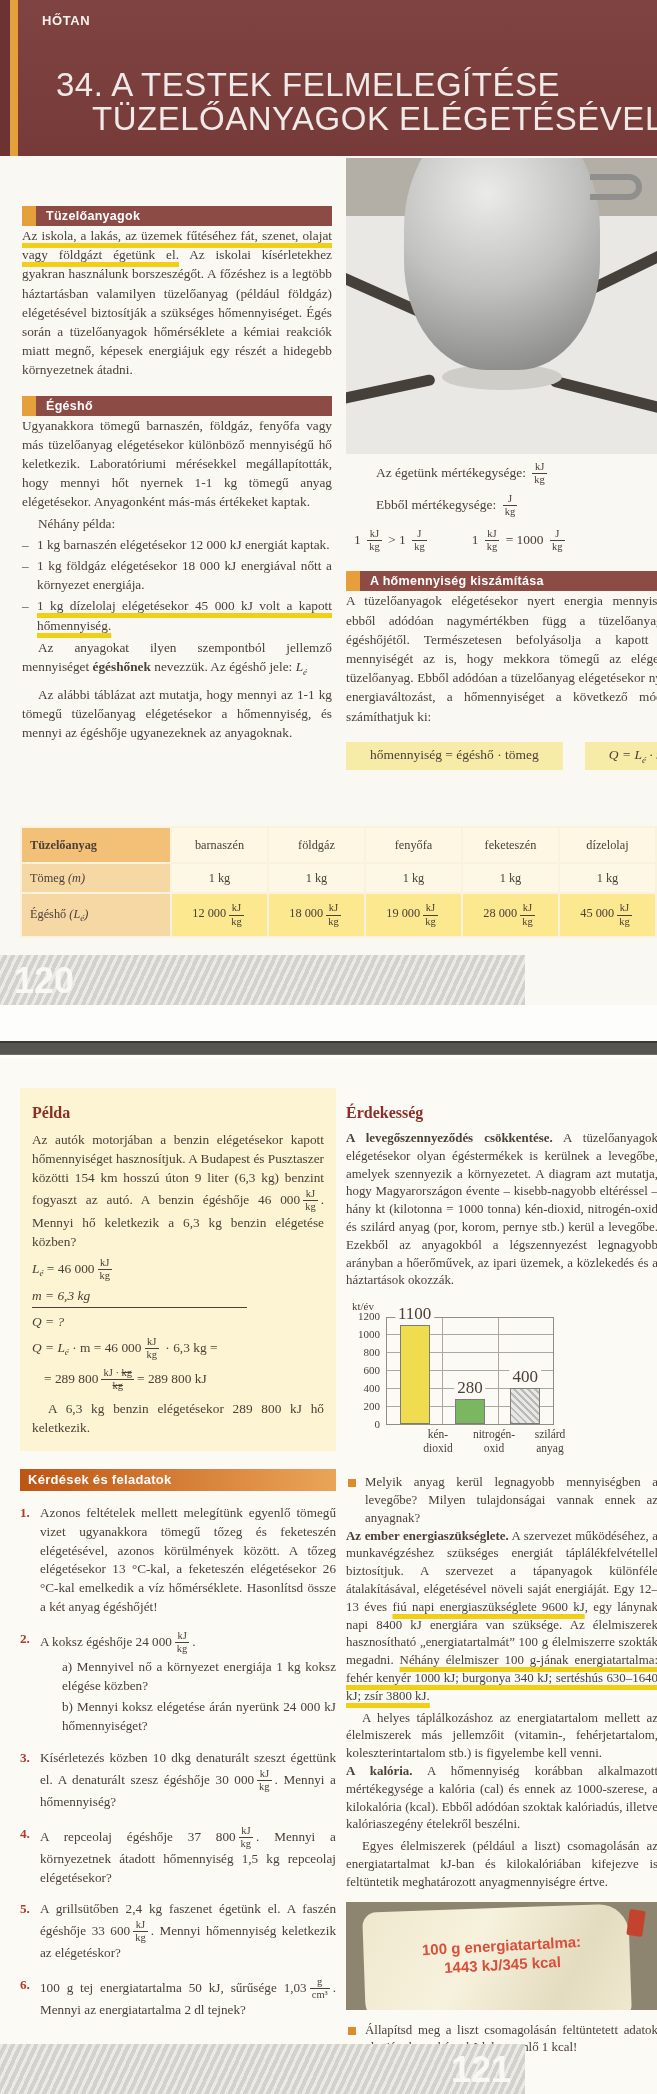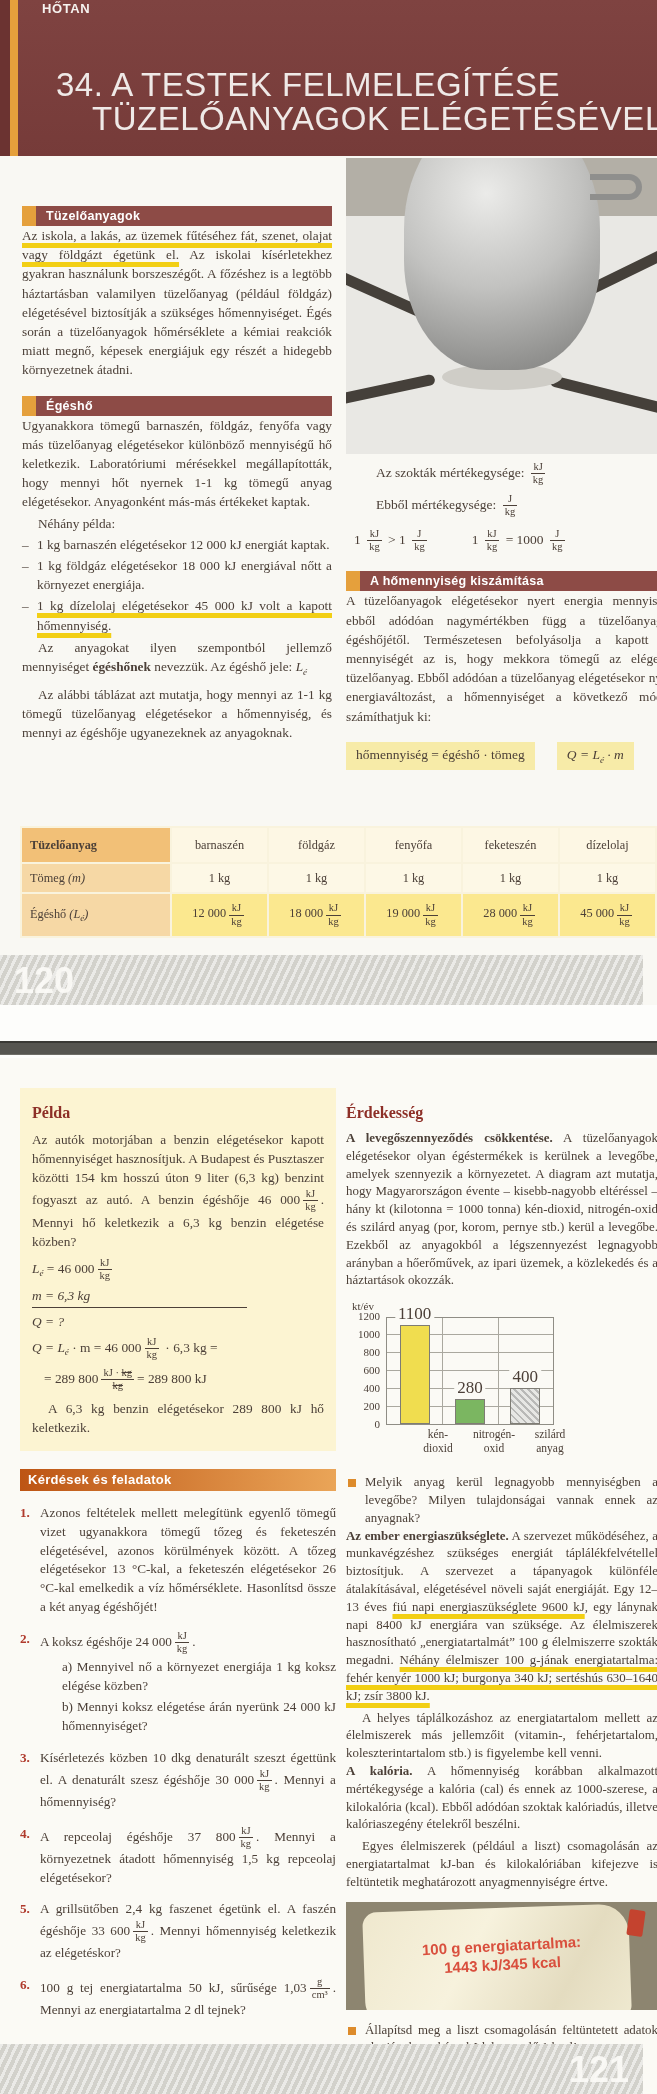--- a/index.html
+++ b/index.html
@@ -8,21 +8,21 @@
     position:relative; width:657px; height:2094px; overflow:hidden;
     background:#fdfdfb; font-family:"Liberation Serif","DejaVu Serif",serif;
     color:#4c4038;
   }
   
   .page1 { position:absolute; top:0; left:0; width:657px; height:1005px; background:#f9f8f3; }
   .p1-header { position:absolute; top:0; left:0; width:657px; height:156px;
     background:linear-gradient(180deg,#7f4341,#763b39); }
   .edge-strip { position:absolute; left:0; top:0; width:10px; height:156px; background:#6b3331; }
   .accent-stripe { position:absolute; left:10px; top:0; width:8px; height:156px; background:#e5a03c; }
-  .tag { position:absolute; left:42px; top:1px; color:#f6f2ef;
+  .tag { position:absolute; left:42px; top:13px; color:#f6f2ef;
     font:bold 13px "Liberation Sans","DejaVu Sans",sans-serif; letter-spacing:.6px;text-align:center; }
   .title { position:absolute; left:56px; top:68px; color:#efe9e7;
     font-family:"Liberation Sans","DejaVu Sans",sans-serif;
     font-size:33px; line-height:34px; font-weight:400; letter-spacing:.5px; white-space:nowrap; }
   .title .l2 { display:block; padding-left:36px; }
 
   .p1-left  { position:absolute; left:22px;  top:206px; width:310px; }
   .p1-right { position:absolute; left:346px; top:158px; width:330px; }
 
   .secbar { position:relative; margin-left:14px; height:20px; background:#8d4b46;
@@ -58,40 +58,40 @@
     background:radial-gradient(circle at 42% 32%, #ebebe9, #c2c2c0 45%, #949492 80%, #7c7c7a); }
   .stove .handle { position:absolute; left:244px; top:16px; width:52px; height:26px;
     border:6px solid #8f8f8d; border-left:none; border-radius:0 14px 14px 0; }
   .stove .burner { position:absolute; left:96px; top:206px; width:120px; height:26px;
     border-radius:50%; background:#cfcdc7; }
 
   .unitline { margin:7px 0 0 30px; font-size:13.5px; }
   .eqrow { display:flex; gap:42px; margin:10px 0 0 8px; font-size:13.5px; }
 
   .fml-row { display:flex; gap:22px; margin-top:16px; }
-  .fbox { background:#f7eba8; padding:5px 10px 6px; font-size:13.5px; white-space:nowrap; }
+  .fbox { background:#f7eba8; padding:5px 24px 6px; font-size:13.5px; white-space:nowrap; }
   .fbox i { font-style:italic; }
 
   
   .fuel-table { position:absolute; left:20px; top:826px; border-collapse:collapse;
     font-size:12.3px; }
   .fuel-table td { border:2px solid #f9f3dd; text-align:center; vertical-align:middle; padding:2px 4px; }
   .fuel-table td.lab { text-align:left; padding-left:8px; width:150px; background:#f6d8a5; }
   .fuel-table tr.hd td { background:#fdf7e4; height:36px; }
   .fuel-table tr.hd td.lab { background:#f2c077; font-weight:bold;margin-top:36px; }
   .fuel-table tr.rq td, .fuel-table tr.rl td { background:#fbe88f; }
   .fuel-table tr.rm td { background:#fdf8e6; }
   .fuel-table tr.rq td.lab, .fuel-table tr.rm td.lab, .fuel-table tr.rl td.lab { background:#f6d8a5; }
   .fuel-table tr.rq td { height:34px; }
   .fuel-table tr.rm td { height:30px; }
   .fuel-table tr.rl td { height:44px; }
   .fuel-table .dcol { width:97px; }
   .fuel-table i { font-style:italic; }
 
-  .band { position:absolute; left:0; bottom:0; width:643px; height:50px; background:#d6d5cf;
+  .band { position:absolute; left:0; bottom:0; width:525px; height:50px; background:#d6d5cf;
     background-image:repeating-linear-gradient(115deg, rgba(255,255,255,.5) 0 3px, rgba(0,0,0,.02) 3px 7px); }
   .pnum { font:bold 36px "Liberation Sans","DejaVu Sans",sans-serif; color:rgba(252,251,247,.9);
     line-height:52px; }
   .pnum.left { padding-left:14px; }
   .pnum.right { text-align:right; padding-right:14px; }
 
   
   .gap { position:absolute; top:1005px; left:0; width:657px; height:53px; background:#fdfdfb; }
   .divider { position:absolute; top:1041px; left:0; width:657px; height:14px;
     background:#565550; border-top:2px solid #3a3935; border-bottom:1px solid #6f6e68; }
@@ -212,21 +212,21 @@
         <div class="grate g1"></div>
         <div class="grate g2"></div>
         <div class="grate g3"></div>
         <div class="grate g4"></div>
         <div class="burner"></div>
         <div class="pot"></div>
         <div class="handle"></div>
       </div>
 
       <div class="unitline">
-        <span>Az szokták mértékegysége:</span>
+        <span>Az égetünk mértékegysége:</span>
         <span class="frac"><span class="top">kJ</span><span class="bot">kg</span></span>
       </div>
       <div class="unitline">
         <span>Ebből mértékegysége:</span>
         <span class="frac"><span class="top">J</span><span class="bot">kg</span></span>
       </div>
       <div class="eqrow">
         <span>
           <span>1</span>
           <span class="frac"><span class="top">kJ</span><span class="bot">kg</span></span>

